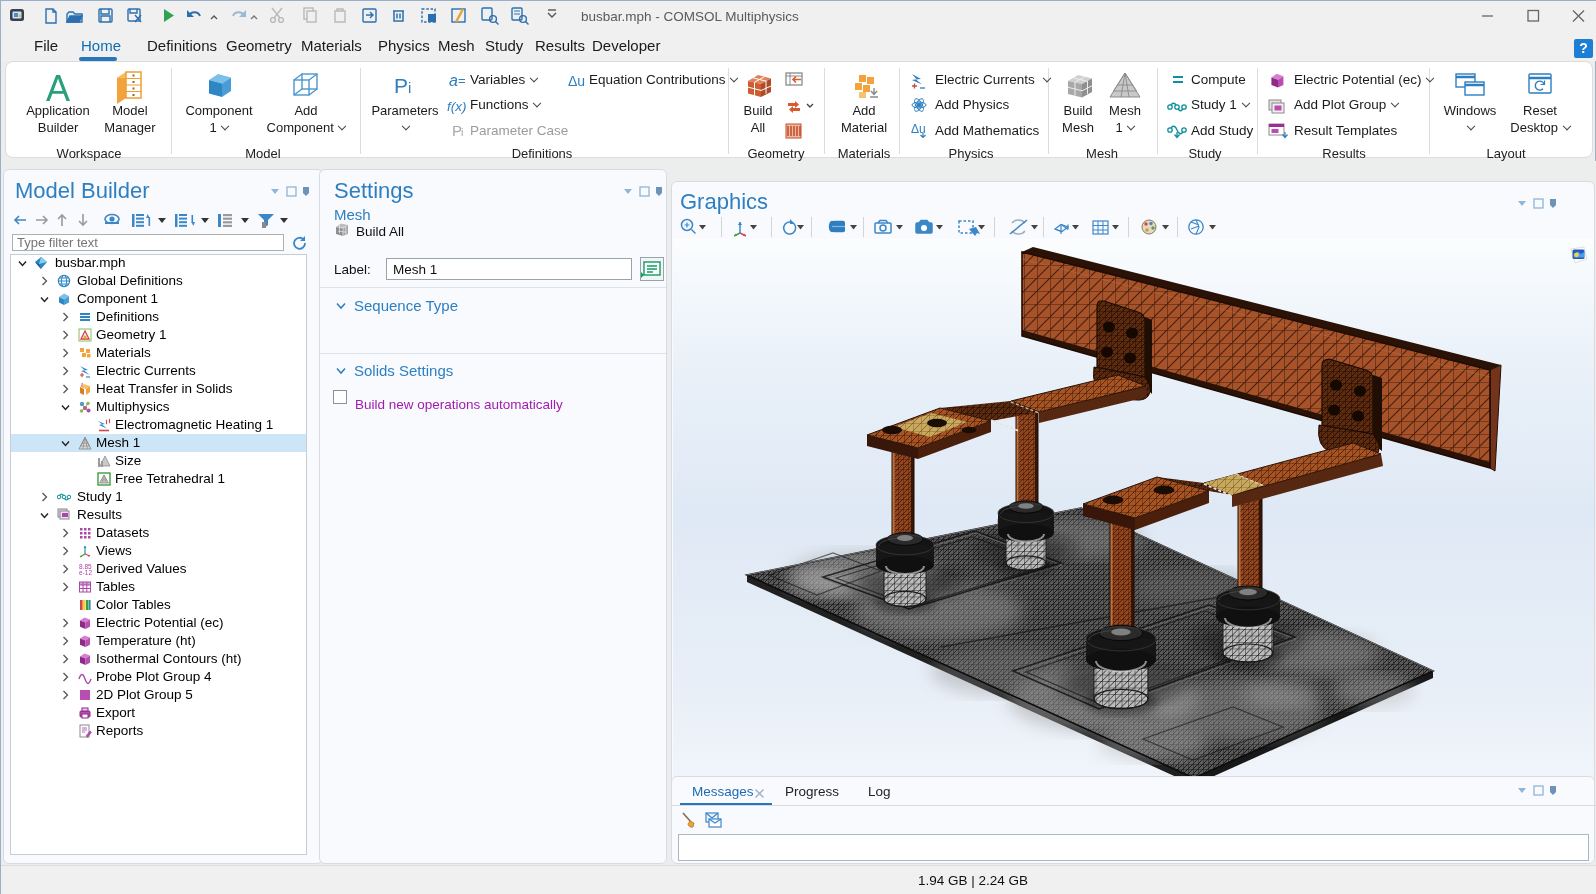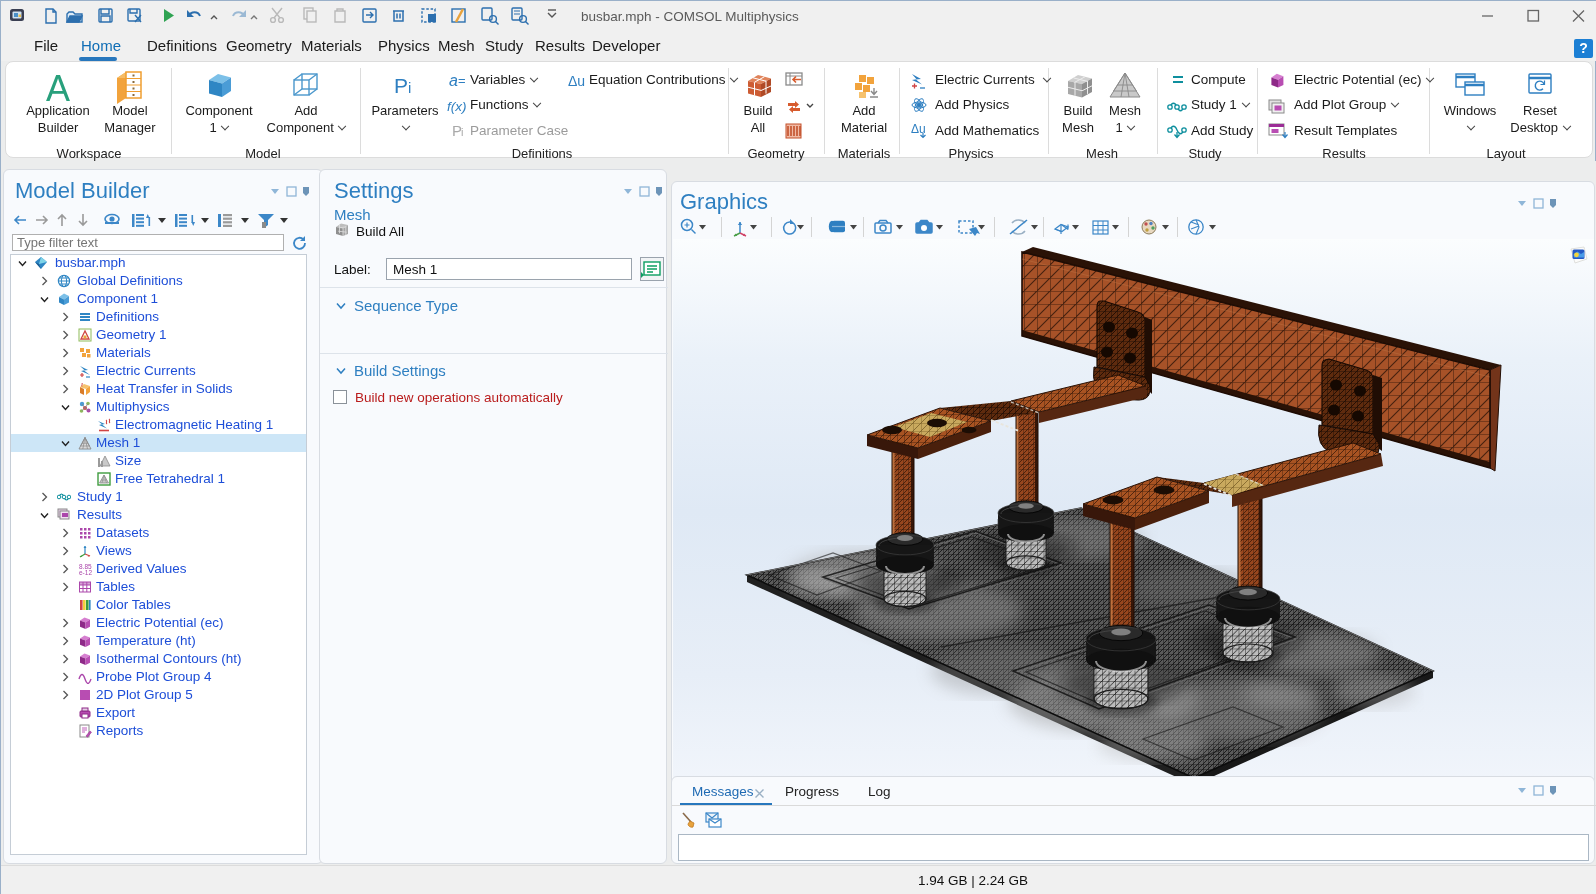--- a/index.html
+++ b/index.html
@@ -12,21 +12,21 @@
 #ribbon{position:absolute;left:4px;top:60px;width:1588px;height:97px;background:#ffffff;border:1px solid #dcdcdc;border-radius:8px}
 .rlabel{position:absolute;top:84px;width:120px;text-align:center;font-size:13px;color:#222}
 .rbig{position:absolute;font-size:13px;color:#1a1a1a;text-align:center;line-height:17px}
 .rsmall{position:absolute;font-size:13.5px;color:#1a1a1a;white-space:nowrap}
 .gray{color:#9b9b9b}
 .chev{display:inline-block;width:6px;height:6px;border-right:1.6px solid #444;border-bottom:1.6px solid #444;transform:rotate(45deg) translate(-2px,-2px);margin-left:2px}
 #workarea{position:absolute;left:0;top:160px;width:1596px;height:704px;background:#eceded}
 .panel{position:absolute;background:#f8fafd;border:1px solid #d8dce2;border-radius:6px}
 .ptitle{position:absolute;left:11px;top:8px;font-size:22px;color:#2e7fc1}
 #statusbar{position:absolute;left:0;top:864px;width:1596px;height:30px;background:#f0f0f0;border-top:1px solid #dcdcdc}
-.treerow{position:absolute;left:0;width:100%;height:18px;font-size:13.5px;color:#1d4ed8;white-space:nowrap}
+.treerow{position:absolute;left:0;width:100%;height:18px;font-size:13.5px;color:#000000;white-space:nowrap}
 .ttxt{position:absolute;top:1px}
 input,.inputlike{font-family:"Liberation Sans",sans-serif}
 svg{display:block}
 </style></head>
 <body>
 <div id="app">
 <div id="titlebar">
 <svg width="1596" height="30" viewBox="0 0 1596 30">
  <g stroke-width="1.4" fill="none">
   <rect x="9" y="8" width="14" height="12" rx="2.5" fill="#3a3f52" stroke="none"></rect>
@@ -658,23 +658,23 @@
         </svg>
     <div class="abs" style="left:0;top:117px;width:348px;height:1px;background:#dde3ea"></div>
     <svg class="abs" style="left:16px;top:132px" width="10" height="8">
           <path d="M1 1.5l4 4.5 4-4.5" stroke="#2e7fc1" fill="none" stroke-width="1.5"></path>
         </svg>
     <div class="abs" style="left:34px;top:127px;font-size:15px;color:#2e7fc1">Sequence Type</div>
     <div class="abs" style="left:0;top:183px;width:348px;height:1px;background:#dde3ea"></div>
     <svg class="abs" style="left:16px;top:197px" width="10" height="8">
           <path d="M1 1.5l4 4.5 4-4.5" stroke="#2e7fc1" fill="none" stroke-width="1.5"></path>
         </svg>
-    <div class="abs" style="left:34px;top:192px;font-size:15px;color:#2e7fc1">Build Settings</div>
+    <div class="abs" style="left:34px;top:192px;font-size:15px;color:#2e7fc1">Solids Settings</div>
     <div class="abs" style="left:13px;top:220px;width:14px;height:14px;border:1px solid #8a9199;background:#fff"></div>
-    <div class="abs" style="left:35px;top:220px;font-size:13.5px;color:#b91c1c">Build new operations automatically</div>
+    <div class="abs" style="left:35px;top:227px;font-size:13.5px;color:#a21caf">Build new operations automatically</div>
   </div>
   <div class="panel" id="pgfx" style="left:670px;top:20px;width:924px;height:604px">
 <div class="ptitle" style="left:8px;top:7px">Graphics</div>
 <svg class="abs" style="left:845px;top:16px" width="40" height="12">
           <path d="M1 3l4 5 4-5z" fill="#8fb6d8"></path>
           <rect x="17" y="1" width="9" height="9" fill="none" stroke="#8fb6d8" stroke-width="1.3"></rect>
           <path d="M33 1h6v6l-3 3-3-3z" fill="#6d94b8"></path>
         </svg>
 <div id="gtb" class="abs" style="left:0;top:33px;width:924px;height:24px">
 <svg width="924" height="24" viewBox="0 0 924 24">

